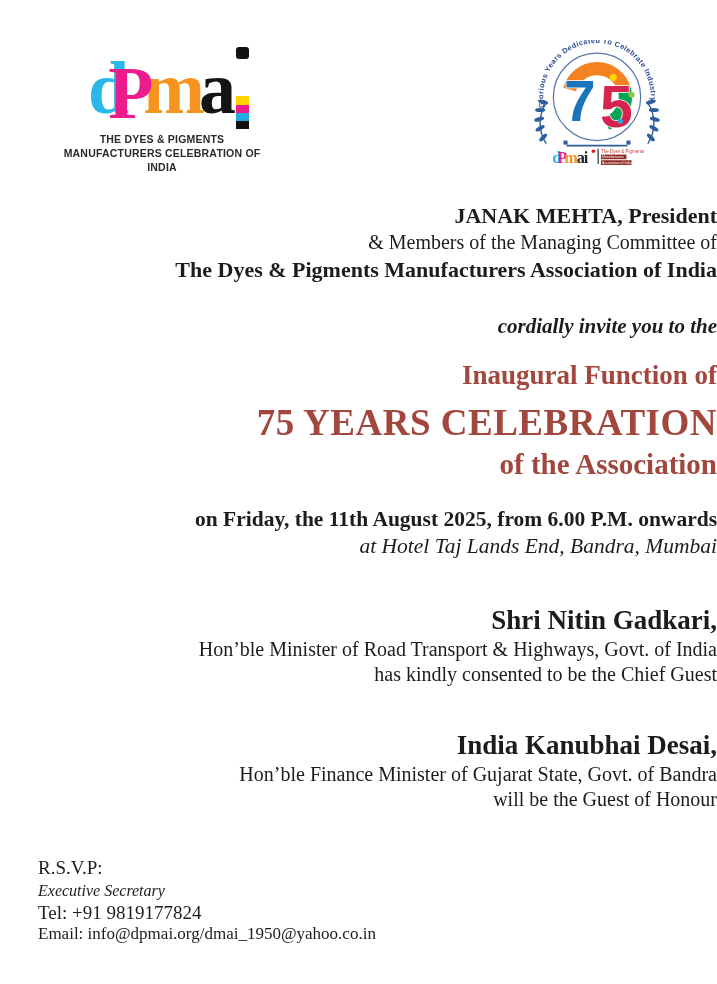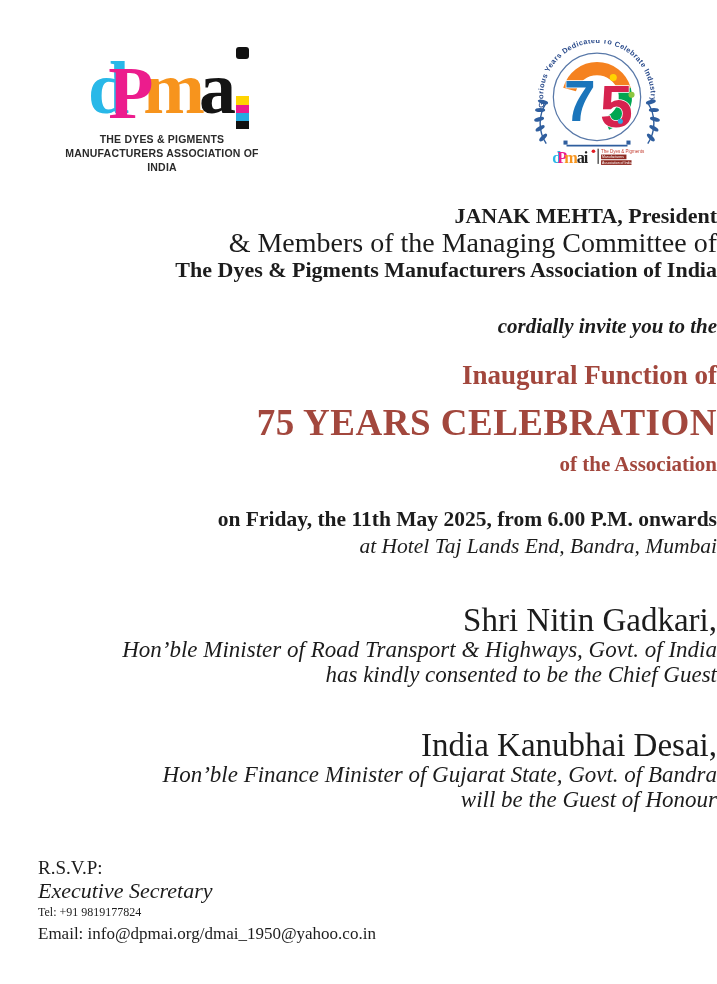--- a/index.html
+++ b/index.html
@@ -28,55 +28,55 @@
               font-weight:700; font-size:10.5px; line-height:14px; color:#2a2a2a;
               letter-spacing:0.2px; }
 
   
   .badge { position:absolute; left:527px; top:40px; width:140px; height:130px; }
 
   
   .center { position:absolute; left:0; width:717px; text-align:right; }
   .sec-head { top:202px; }
   .line-president { font-size:22px; font-weight:700; line-height:27px; }
-  .line-members   { font-size:28px; line-height:27px;margin-left:40px; }
+  .line-members   { font-size:20px; line-height:27px;margin-left:40px; }
   .line-assoc     { font-size:22px; font-weight:700; line-height:27px; }
   .sec-cordially  { top:314px; font-size:21px; font-weight:700; font-style:italic; }
   .sec-title      { top:358px; color:#a2473d; font-weight:700; }
   .title-1 { font-size:27px; line-height:35px; }
   .title-2 { font-size:37px; line-height:44px; letter-spacing:0.5px;margin-top:8px; }
-  .title-3 { font-size:21px; line-height:39px; }
+  .title-3 { font-size:29px; line-height:39px; }
   .sec-when { top:505px; }
   .when-1 { font-size:21.5px; font-weight:700; line-height:28px; }
   .when-2 { font-size:21.5px; font-style:italic; line-height:27px; }
   .sec-guest1 { top:604px; }
   .sec-guest2 { top:729px; }
-  .guest-name { font-size:33px; font-weight:400; line-height:33px; }
-  .guest-line { font-size:23px; font-style:italic; line-height:25px;padding-left:25px; }
+  .guest-name { font-size:27px; font-weight:700; line-height:33px; }
+  .guest-line { font-size:20px; line-height:25px;padding-left:25px; }
 
   
   .rsvp { position:absolute; left:38px; top:856px; text-align:left; }
   .rsvp-label { font-size:19px; line-height:23px; }
   .rsvp-name  { font-size:20px; font-weight:700; line-height:23px; }
-  .rsvp-role  { font-size:22px; font-style:italic; line-height:23px; }
-  .rsvp-tel   { font-size:12px; line-height:21px; }
+  .rsvp-role  { font-size:16px; font-style:italic; line-height:23px; }
+  .rsvp-tel   { font-size:19px; line-height:21px; }
   .rsvp-email { font-size:17px; line-height:21px; }
 </style>
 </head>
 <body>
 
 <div class="page">
 
   <div class="logo">
     <div class="logo-word">
       <span class="l-d">d</span><span class="l-p">P</span><span class="l-m">m</span><span class="l-a">a</span><span class="l-i"><span class="i-dot"></span><span class="i-stem"></span></span>
     </div>
     <div class="logo-tag">
       <div>THE DYES &amp; PIGMENTS</div>
-      <div>MANUFACTURERS ASSOCIATION OF INDIA</div>
+      <div>MANUFACTURERS CELEBRATION OF INDIA</div>
     </div>
   </div>
 
   <div class="badge">
     <svg width="140" height="130" viewBox="0 0 136 128">
       <defs>
         <path id="arcTop" d="M 20 78.4 A 53 53 0 1 1 116 78.4" fill="none"></path>
       </defs>
 
       <circle cx="68" cy="56" r="43" fill="none" stroke="#5878a8" stroke-width="1.2"></circle>
@@ -139,21 +139,21 @@
 
   <div class="center sec-cordially">cordially invite you to the</div>
 
   <div class="center sec-title">
     <div class="title-1">Inaugural Function of</div>
     <div class="title-2">75 YEARS CELEBRATION</div>
     <div class="title-3">of the Association</div>
   </div>
 
   <div class="center sec-when">
-    <div class="when-1">on Friday, the 11th May 2025, from 6.00 P.M. onwards</div>
+    <div class="when-1">on Friday, the 11th August 2025, from 6.00 P.M. onwards</div>
     <div class="when-2">at Hotel Taj Lands End, Bandra, Mumbai</div>
   </div>
 
   <div class="center sec-guest1">
     <div class="guest-name">Shri Nitin Gadkari,</div>
     <div class="guest-line">Hon’ble Minister of Road Transport &amp; Highways, Govt. of India</div>
     <div class="guest-line">has kindly consented to be the Chief Guest</div>
   </div>
 
   <div class="center sec-guest2">

